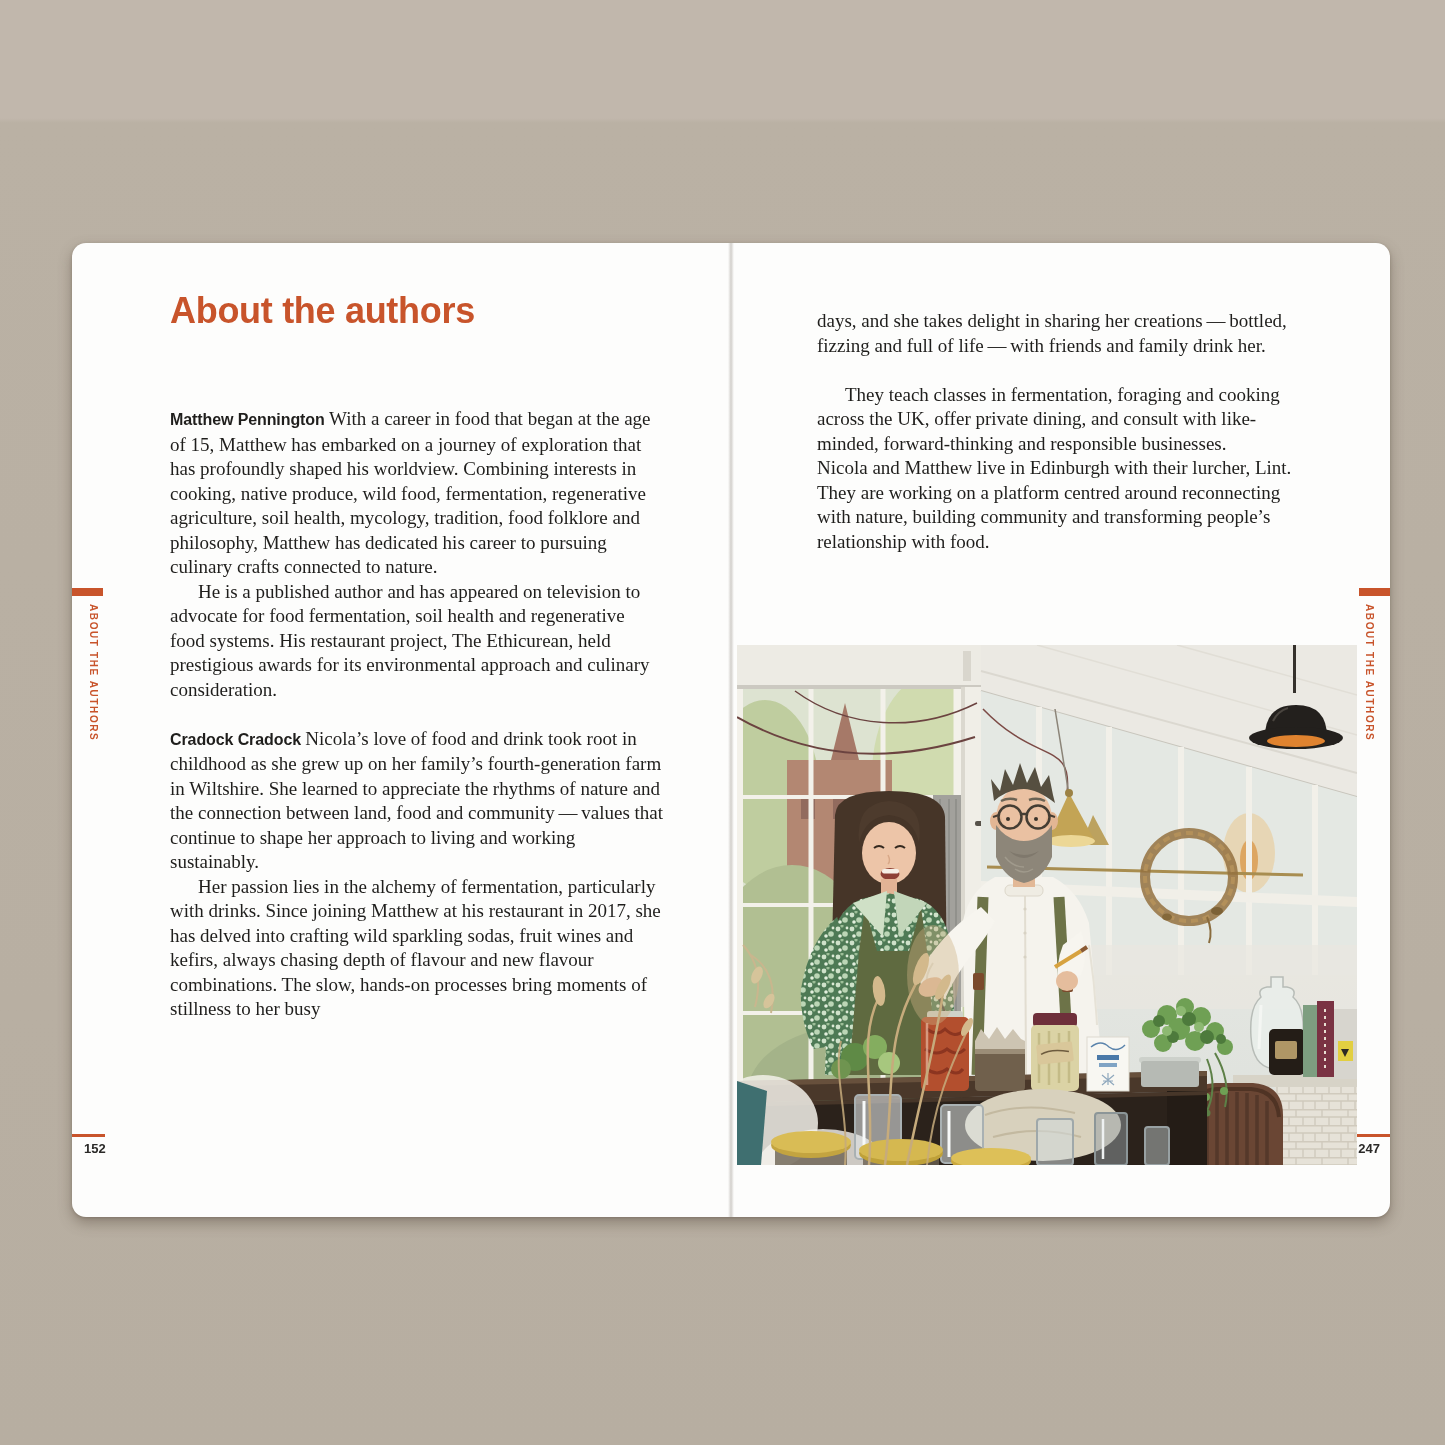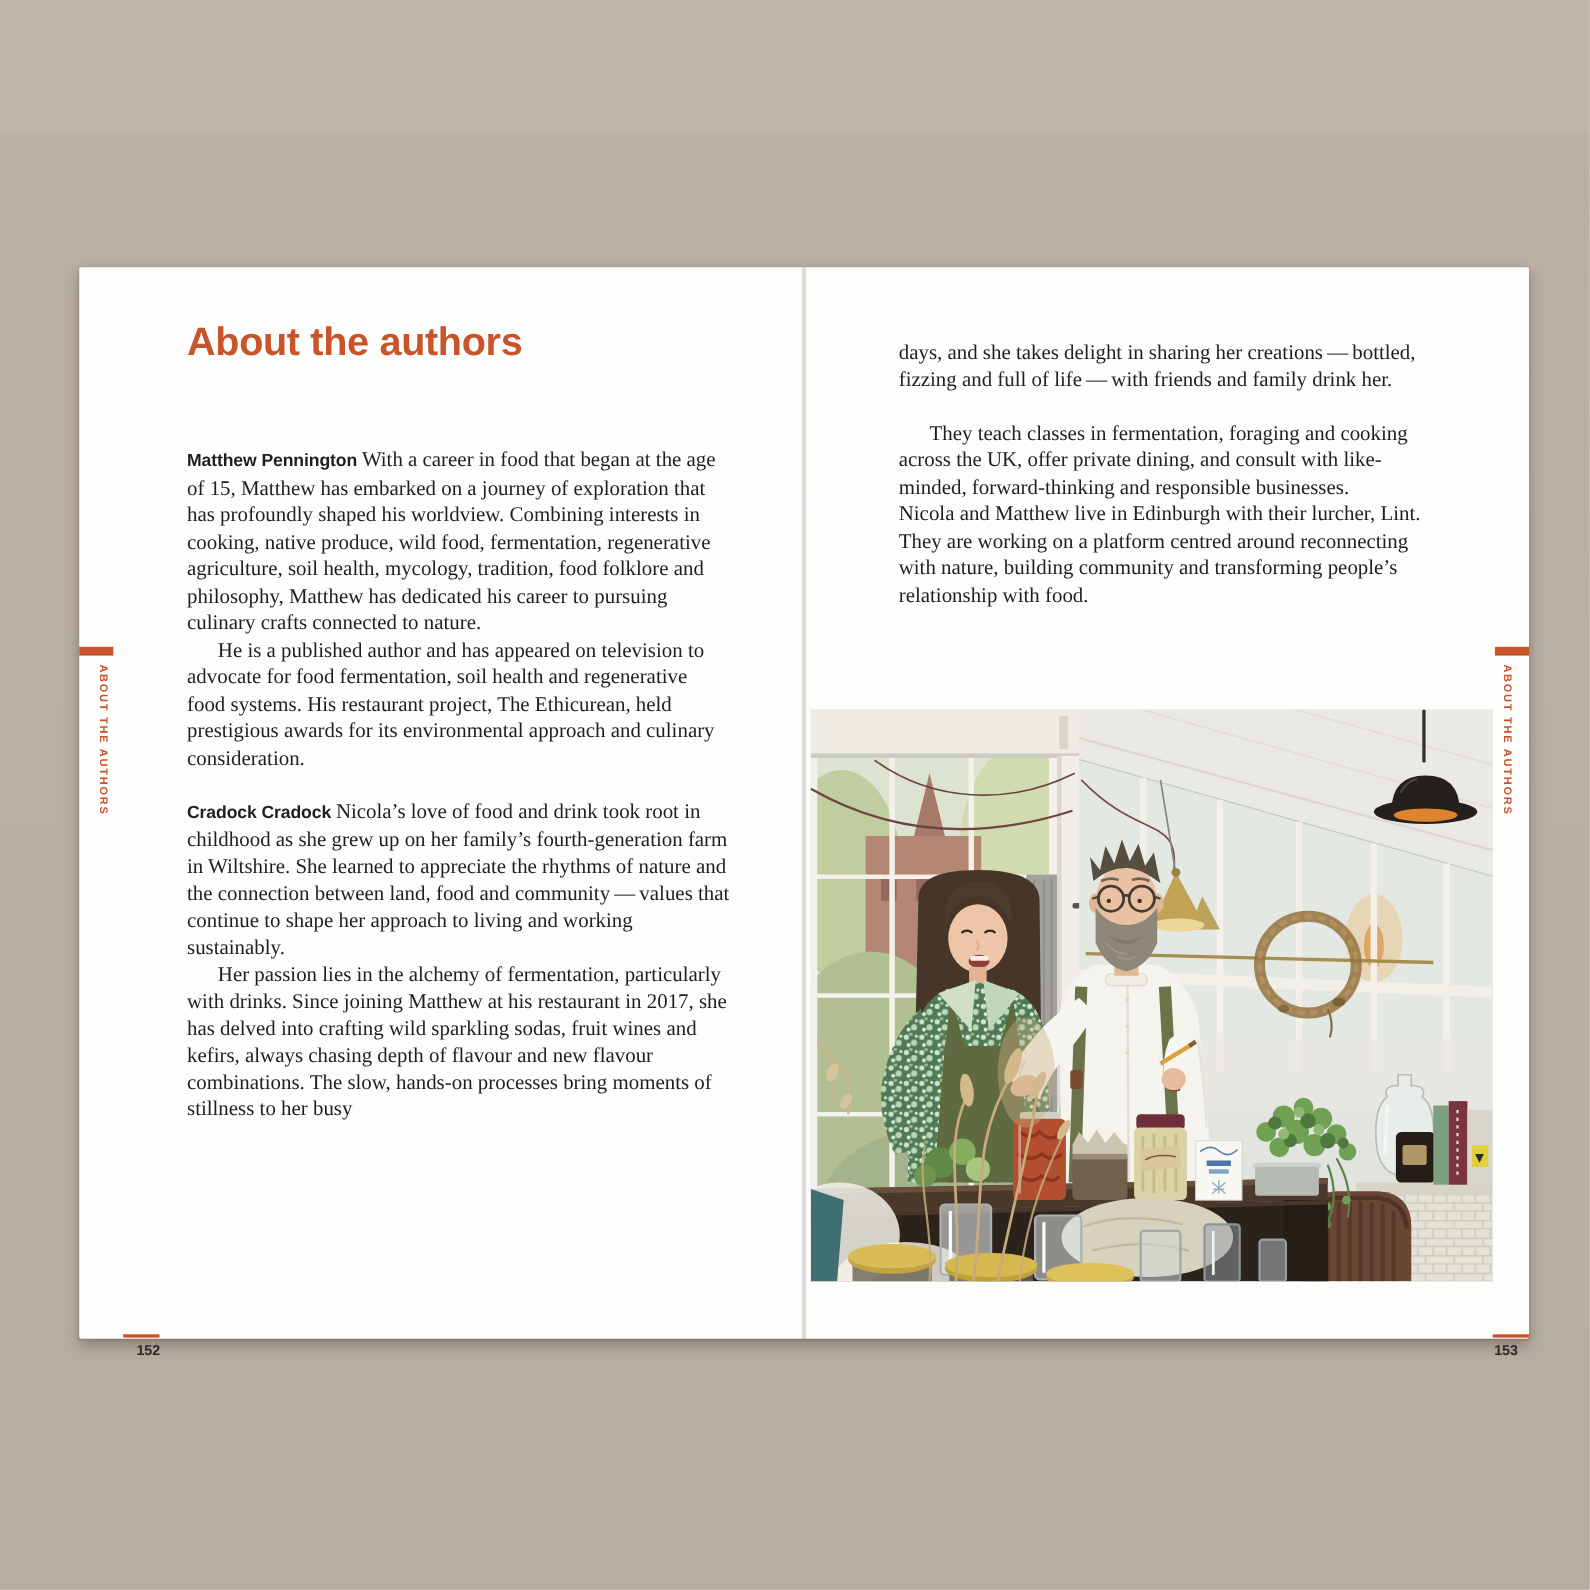--- a/index.html
+++ b/index.html
@@ -1,42 +1,42 @@
 <!DOCTYPE html>
 <html style="--accent: #c8542b; --ink: #1f1e1c;"><head>
 <meta charset="utf-8">
 <style>
   html,body{margin:0;padding:0;background:#b9b0a3;}
   :root{--accent:#c8542b;--ink:#1f1e1c;}
   .stage{position:relative;width:1445px;height:1445px;margin:0 auto;overflow:hidden;
     background:linear-gradient(180deg,#c1b7ac 0,#c1b7ac 118px,#bab1a4 123px,#b7aea1 100%);
     font-family:"Liberation Sans",sans-serif;}
   .spread{position:absolute;left:72px;top:243px;width:1318px;height:974px;background:#fdfdfc;
-    border-radius:2px;box-shadow:0 6px 14px rgba(88,76,62,.45),0 1px 3px rgba(88,76,62,.3);}
+    border-radius:14px;box-shadow:0 6px 14px rgba(88,76,62,.45),0 1px 3px rgba(88,76,62,.3);}
   .gutter{position:absolute;left:656px;top:0;width:6px;height:100%;
     background:linear-gradient(90deg,rgba(170,165,158,0) 0%,rgba(158,152,144,.45) 50%,rgba(170,165,158,0) 100%);}
   .page-heading{position:absolute;left:98px;top:48px;margin:0;
     font:bold 36px/1.1 "Liberation Sans",sans-serif;letter-spacing:-.3px;color:var(--accent);}
   .textcol{position:absolute;width:494px;color:var(--ink);}
   .textcol-left{left:98px;top:164px;}
   .textcol-right{left:745px;top:66px;}
   .para{margin:0;font:19px/24.5px "Liberation Serif","DejaVu Serif",serif;color:var(--ink);
     text-align:left;hyphens:none;}
   .para.indent{text-indent:28px;}
   .block + .block{margin-top:24.5px;}
   .lead{font-family:"Liberation Sans",sans-serif;font-weight:bold;font-size:16px;letter-spacing:-.1px;}
   .tab{position:absolute;top:345px;display:flex;flex-direction:column;}
   .tab-left{left:0;align-items:flex-start;}
   .tab-right{right:0;align-items:flex-end;}
   .tab .bar{width:31px;height:8px;background:var(--accent);}
   .vlabel{margin-top:8px;font:bold 10px/1 "Liberation Sans",sans-serif;letter-spacing:1.6px;
     color:var(--accent);writing-mode:vertical-rl;text-orientation:mixed;white-space:nowrap;}
   .tab-left .vlabel{margin-left:16px;}
   .tab-right .vlabel{margin-right:16px;}
-  .folio{position:absolute;top:970px;display:flex;flex-direction:column;padding-left:40px;}
+  .folio{position:absolute;top:891px;display:flex;flex-direction:column;}
   .folio-left{left:0;align-items:flex-start;}
   .folio-right{right:0;align-items:flex-end;}
   .folio .rule{width:33px;height:3px;background:var(--accent);}
   .folio .num{margin-top:5px;font:bold 13px/1 "Liberation Sans",sans-serif;color:#2b2a28;}
   .folio-left .num{margin-left:12px;}
   .folio-right .num{margin-right:10px;}
   .photo{position:absolute;left:665px;top:402px;width:620px;height:520px;overflow:hidden;background:#e4e6e2;}
   .photo svg{display:block;width:620px;height:520px;}
 </style>
 </head>
@@ -381,16 +381,16 @@
       </svg>
     </div>
 
     <div class="tab tab-right">
       <div class="bar"></div>
       <div class="vlabel">ABOUT THE AUTHORS</div>
     </div>
 
     <div class="folio folio-right">
       <div class="rule"></div>
-      <div class="num">153</div>
+      <div class="num">247</div>
     </div>
   </div>
 </div>
 
 </body></html>

